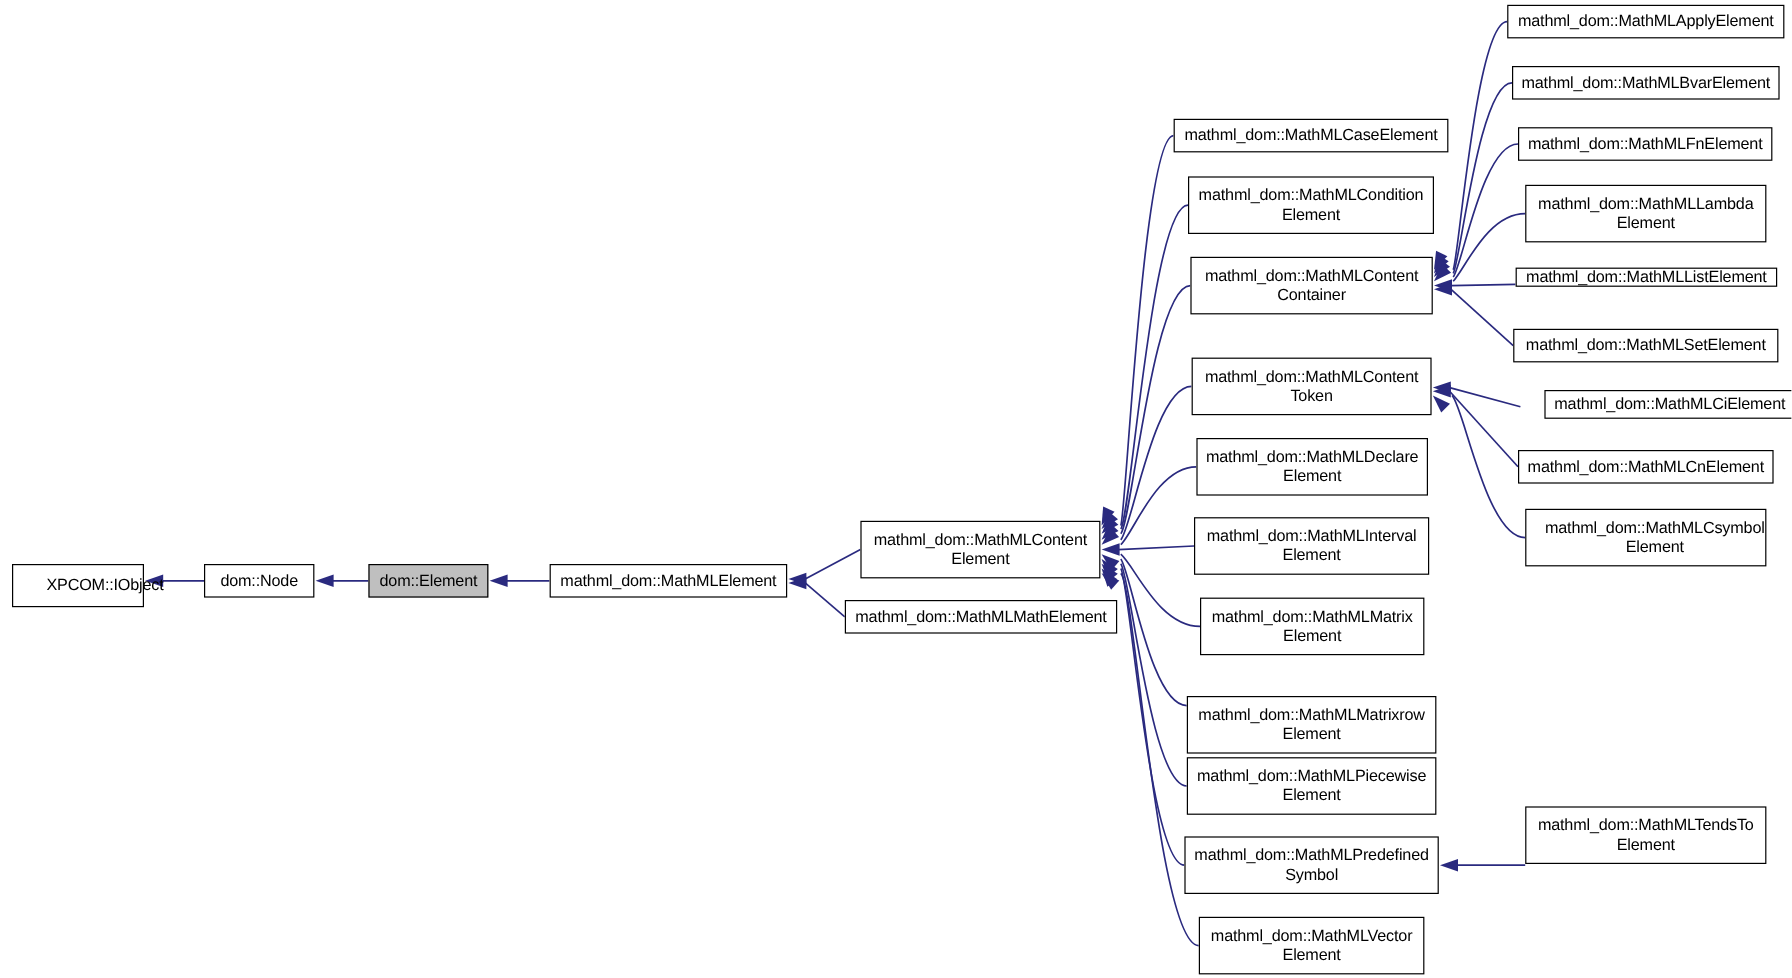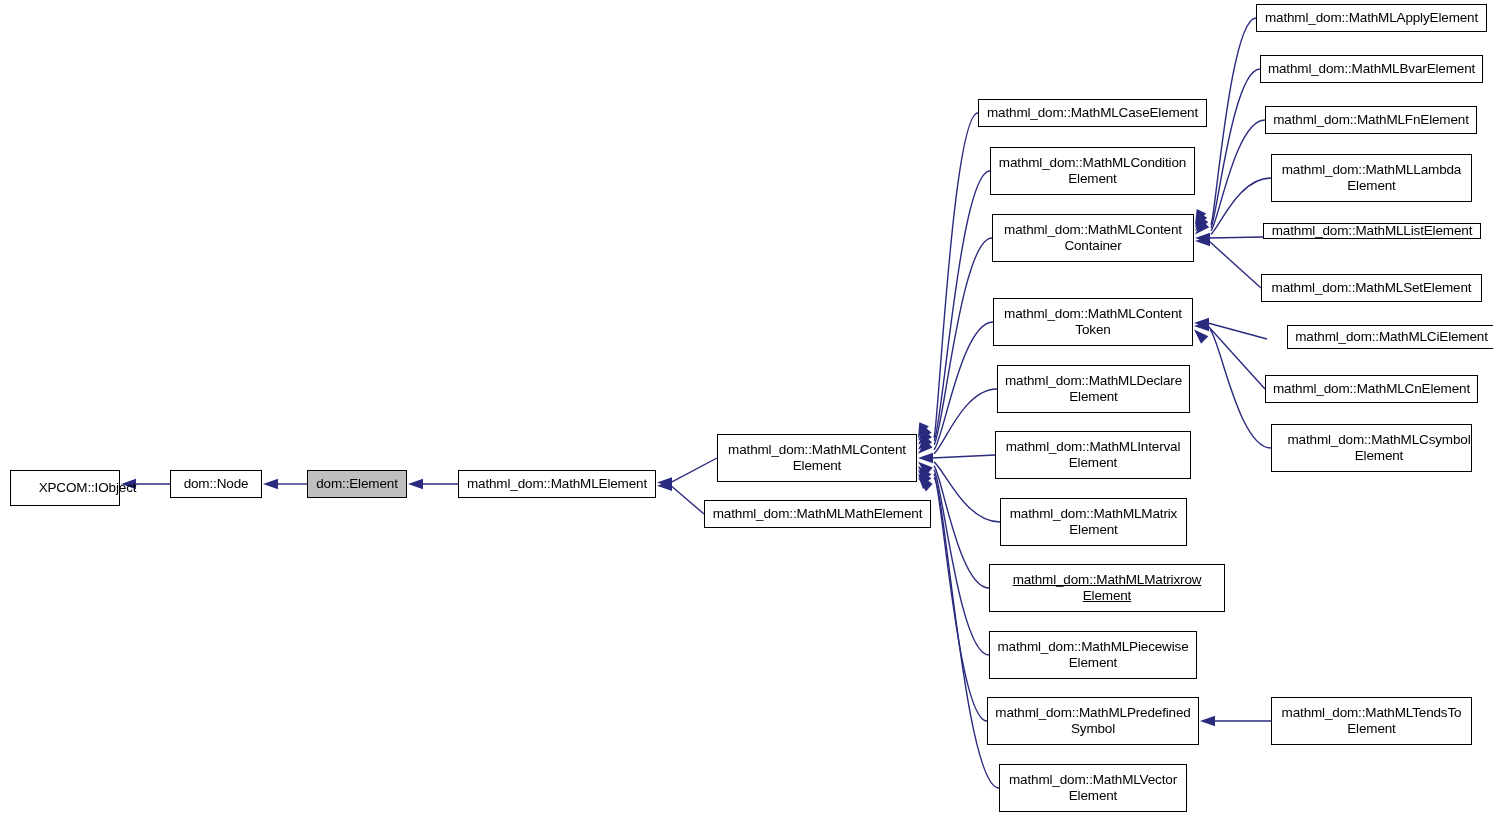--- a/index.html
+++ b/index.html
@@ -110,21 +110,21 @@
 Element</span>
     </div>
     <div class="node" style="left: 995px; top: 431px; width: 196px; height: 48px;">
       <span class="lbl">mathml_dom::MathMLInterval
 Element</span>
     </div>
     <div class="node" style="left: 1000px; top: 498px; width: 187px; height: 48px;">
       <span class="lbl">mathml_dom::MathMLMatrix
 Element</span>
     </div>
-    <div class="node" style="left: 989px; top: 564px; width: 236px; height: 48px; text-decoration: underline;">
+    <div class="node" style="left: 989px; top: 580px; width: 208px; height: 48px;">
       <span class="lbl">mathml_dom::MathMLMatrixrow
 Element</span>
     </div>
     <div class="node" style="left: 989px; top: 631px; width: 208px; height: 48px;">
       <span class="lbl">mathml_dom::MathMLPiecewise
 Element</span>
     </div>
     <div class="node" style="left: 987px; top: 697px; width: 212px; height: 48px;">
       <span class="lbl">mathml_dom::MathMLPredefined
 Symbol</span>
@@ -155,17 +155,17 @@
     <div class="node" style="left: 1267px; top: 325px; width: 209px; height: 24px; margin-left: 20px;">
       <span class="lbl">mathml_dom::MathMLCiElement</span>
     </div>
     <div class="node" style="left: 1265px; top: 375px; width: 213px; height: 28px;">
       <span class="lbl">mathml_dom::MathMLCnElement</span>
     </div>
     <div class="node" style="left: 1271px; top: 424px; width: 201px; height: 48px; padding-left: 15px;">
       <span class="lbl">mathml_dom::MathMLCsymbol
 Element</span>
     </div>
-    <div class="node" style="left: 1271px; top: 697px; width: 201px; height: 48px;">
+    <div class="node" style="left: 1271px; top: 672px; width: 201px; height: 48px;">
       <span class="lbl">mathml_dom::MathMLTendsTo
 Element</span>
     </div>
   </div>
 
 </body></html>

